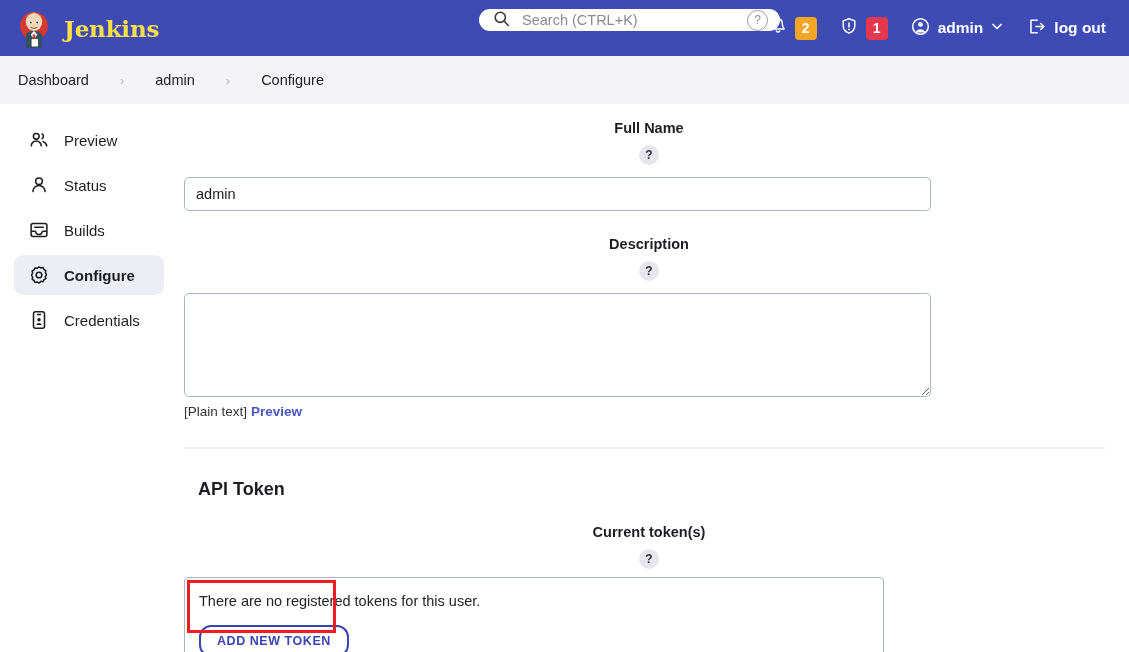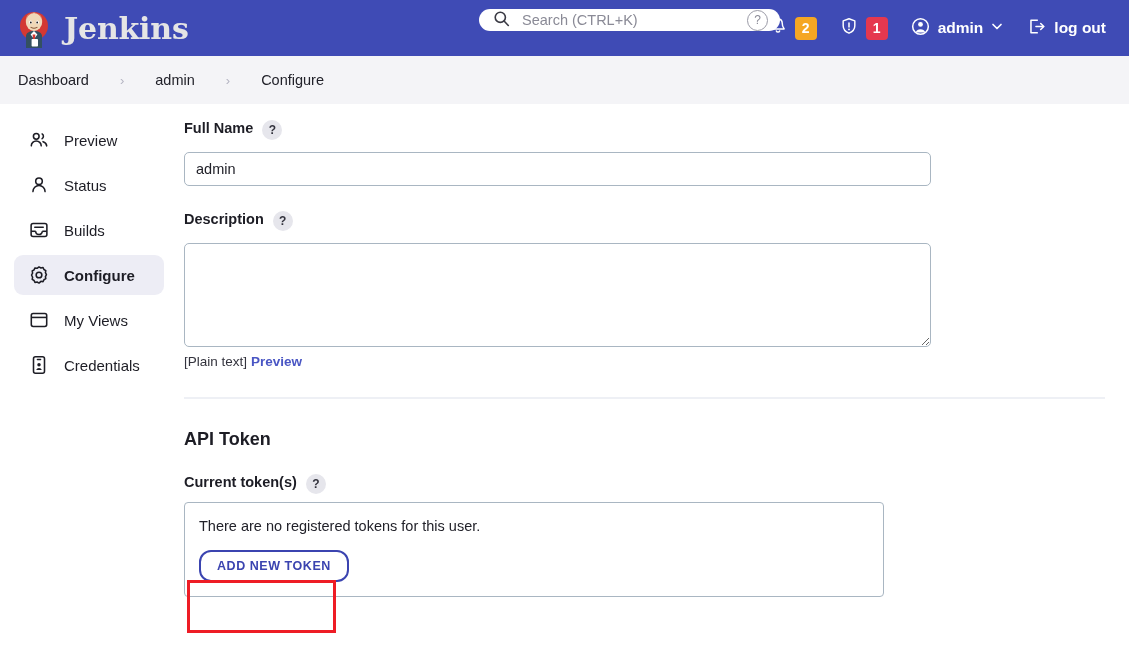--- a/index.html
+++ b/index.html
@@ -18,24 +18,24 @@
     background: #3f4bb5;
     display: flex; align-items: center;
   }
   .brand {
     display: flex; align-items: center;
     margin-left: 14px; gap: 10px;
     cursor: pointer;
   }
   .brand-logo { width: 40px; height: 40px; position: relative; }
   .brand-title {
-    color: #e5e5e5;
+    color: #fde047;
     font-family: "DejaVu Serif", serif;
     font-weight: bold;
-    font-size: 30px;
+    font-size: 23px;
     letter-spacing: -0.2px;
   }
   .search-wrap {
     position: absolute; left: 479px; top: 9px;
     width: 301px; height: 22px;
     background: #ffffff;
     border-radius: 19px;
     display: flex; align-items: center;
     padding: 0 12px 0 14px;
   }
@@ -105,21 +105,21 @@
   .side-label {
     font-size: 15px; color: #1d1d25;
   }
   .side-item.active .side-label { font-weight: bold; }
   .side-icon { width: 22px; height: 22px; flex: none; display: block; }
 
   
   .main { position: absolute; top: 120px; left: 184px; width: 930px; }
   .field-label {
     font-size: 14.5px; font-weight: bold; color: #1d1d25;
-    display: flex; align-items: flex-start; gap: 9px;
+    display: flex; align-items: center; gap: 9px; flex-direction: column;
   }
   .help-dot {
     width: 20px; height: 20px; border-radius: 50%;
     background: #e6e6ec; color: #33333d;
     font-size: 12px; font-weight: bold;
     display: flex; align-items: center; justify-content: center;
     cursor: pointer;
   }
   .text-input {
     margin-top: 12px;
@@ -146,21 +146,21 @@
   .preview-link {
     color: #4a56c4; font-weight: bold; cursor: pointer;
     margin-left: 4px;
   }
   .divider {
     margin-top: 28px;
     width: 921px; height: 2px; background: #eef0f5;
   }
   .section-title {
     margin-top: 30px;
-    font-size: 18px; font-weight: bold; color: #1d1d25;
+    font-size: 18px; font-weight: bold; color: #1d1d25; margin-left: 14px;
   }
   .tokens-box {
     margin-top: 8px;
     width: 700px;
     border: 1px solid #a9b6c2; border-radius: 4px;
     padding: 15px 31px 14px 14px;
     background: #ffffff;
   }
   .tokens-empty { font-size: 14.5px; color: #22222a; }
   .add-token-btn {
@@ -315,29 +315,20 @@
   <div class="side-item active">
     <span class="side-icon">
       <svg width="22" height="22" viewBox="0 0 24 24">
         <path d="M12 3.2l2.1 1.1 2.3-.4 1 2.1 2 1.2-.4 2.3 1.1 2.1-1.1 2.1.4 2.3-2 1.2-1 2.1-2.3-.4L12 20.8l-2.1-1.1-2.3.4-1-2.1-2-1.2.4-2.3L3.9 12l1.1-2.1-.4-2.3 2-1.2 1-2.1 2.3.4z" fill="none" stroke="#1d1d25" stroke-width="1.7" stroke-linejoin="round"></path>
         <circle cx="12" cy="12" r="3.1" fill="none" stroke="#1d1d25" stroke-width="1.7"></circle>
       </svg>
     </span>
     <span class="side-label">Configure</span>
   </div>
 
-  <div class="side-item">
-    <span class="side-icon">
-      <svg width="22" height="22" viewBox="0 0 24 24">
-        <rect x="3.6" y="5" width="16.8" height="14" rx="2" fill="none" stroke="#1d1d25" stroke-width="1.7"></rect>
-        <line x1="3.6" y1="9.2" x2="20.4" y2="9.2" stroke="#1d1d25" stroke-width="1.7"></line>
-      </svg>
-    </span>
-    <span class="side-label">My Views</span>
-  </div>
 
   <div class="side-item">
     <span class="side-icon">
       <svg width="22" height="22" viewBox="0 0 24 24">
         <rect x="6" y="3" width="12" height="18" rx="2.2" fill="none" stroke="#1d1d25" stroke-width="1.7"></rect>
         <line x1="10.2" y1="6" x2="13.8" y2="6" stroke="#1d1d25" stroke-width="1.4" stroke-linecap="round"></line>
         <circle cx="12" cy="11.6" r="1.9" fill="#1d1d25"></circle>
         <path d="M8.9 17.4a3.3 3.3 0 0 1 6.2 0z" fill="#1d1d25"></path>
       </svg>
     </span>

